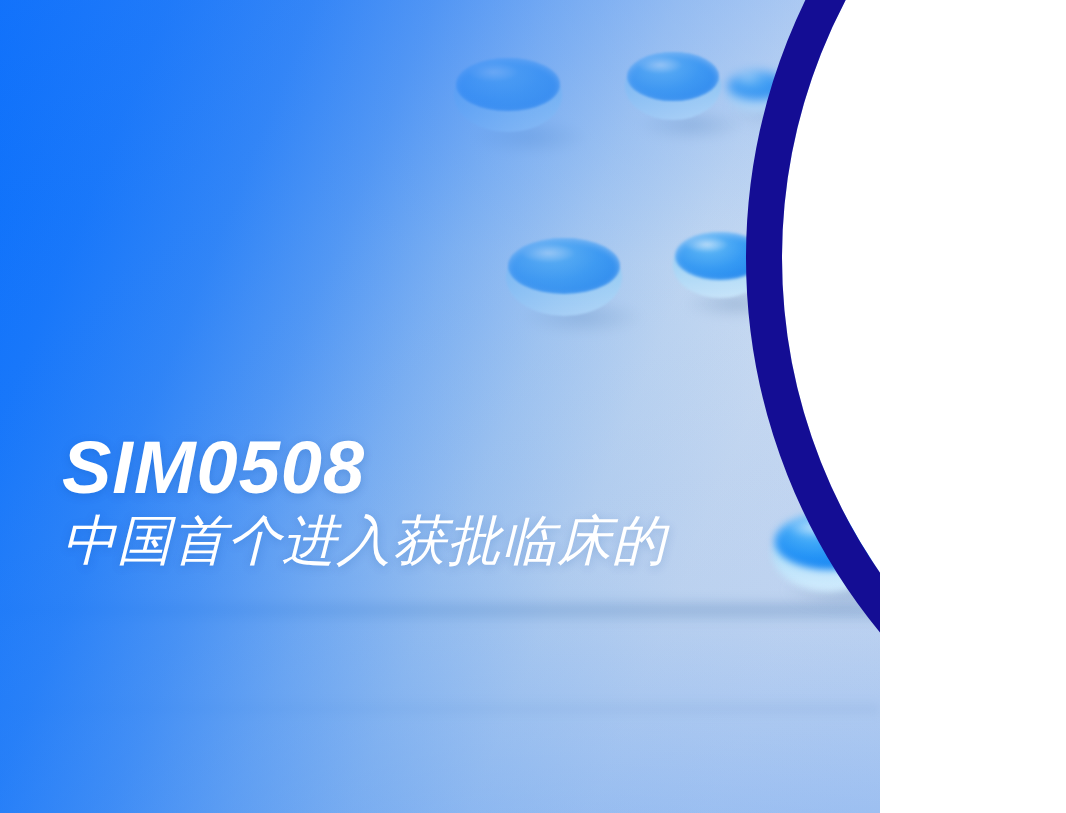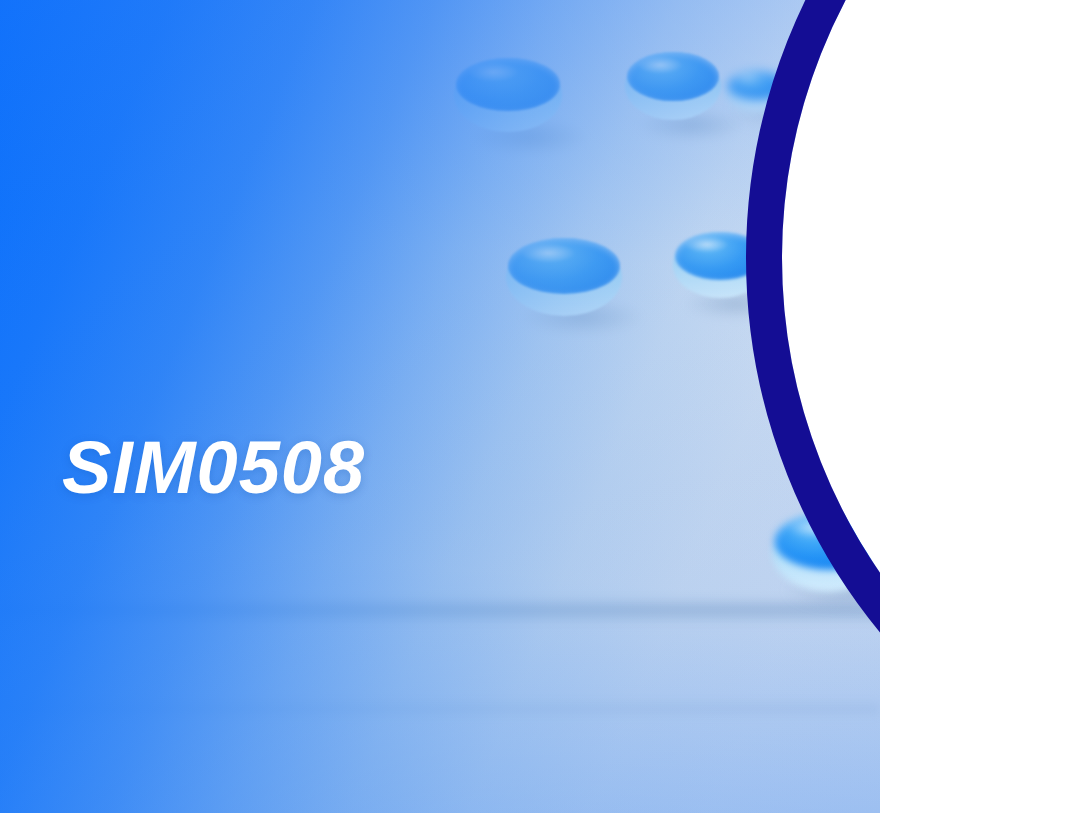--- a/index.html
+++ b/index.html
@@ -280,16 +280,17 @@
         <path d="M30 400 q-10 -9 0 -17 q11 -8 20 1 q3 -13 16 -13 q14 0 17 13 q12 -4 18 6
                  q6 10 -2 17 q10 6 5 17 q-5 11 -17 8 q-3 12 -16 12 q-13 0 -17 -11
                  q-13 2 -18 -9 q-4 -10 5 -16 q-11 -2 -11 -8 z" fill="url(#tealA)" transform="translate(0,-4)"></path>
       </g>
     </svg>
   </div>
 
   <div class="headline">
     <div class="title-main">SIM0508</div>
     <div class="title-sub">
+      <span class="ln">中国首个进入获批临床的</span>
     </div>
   </div>
 
 </div>
 
 </body></html>

